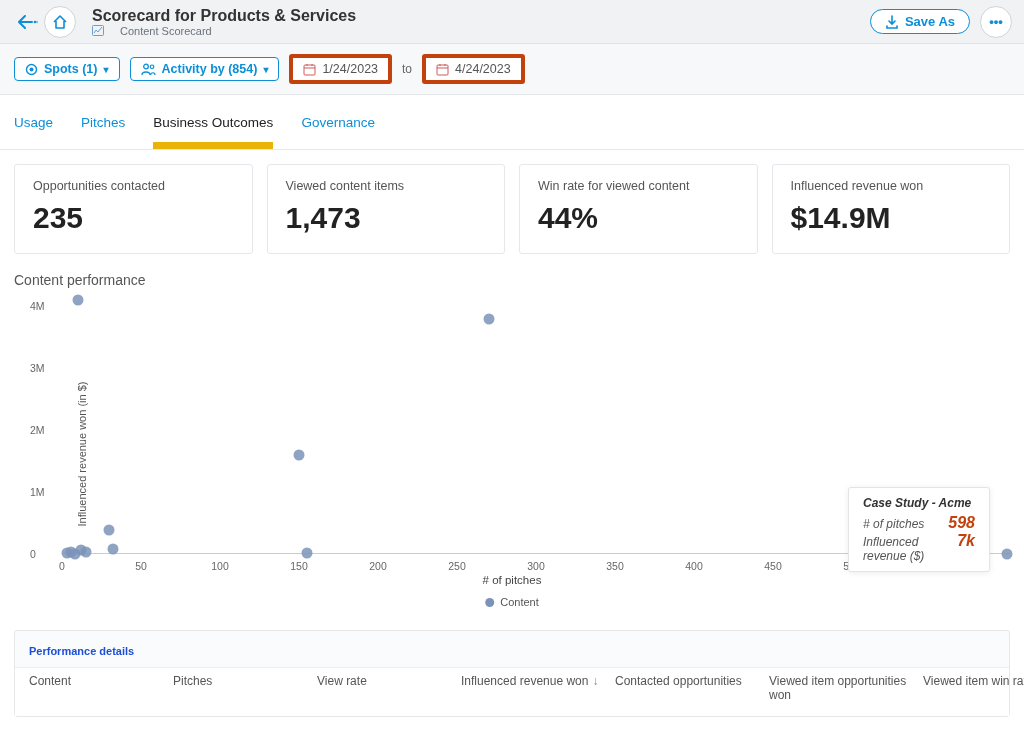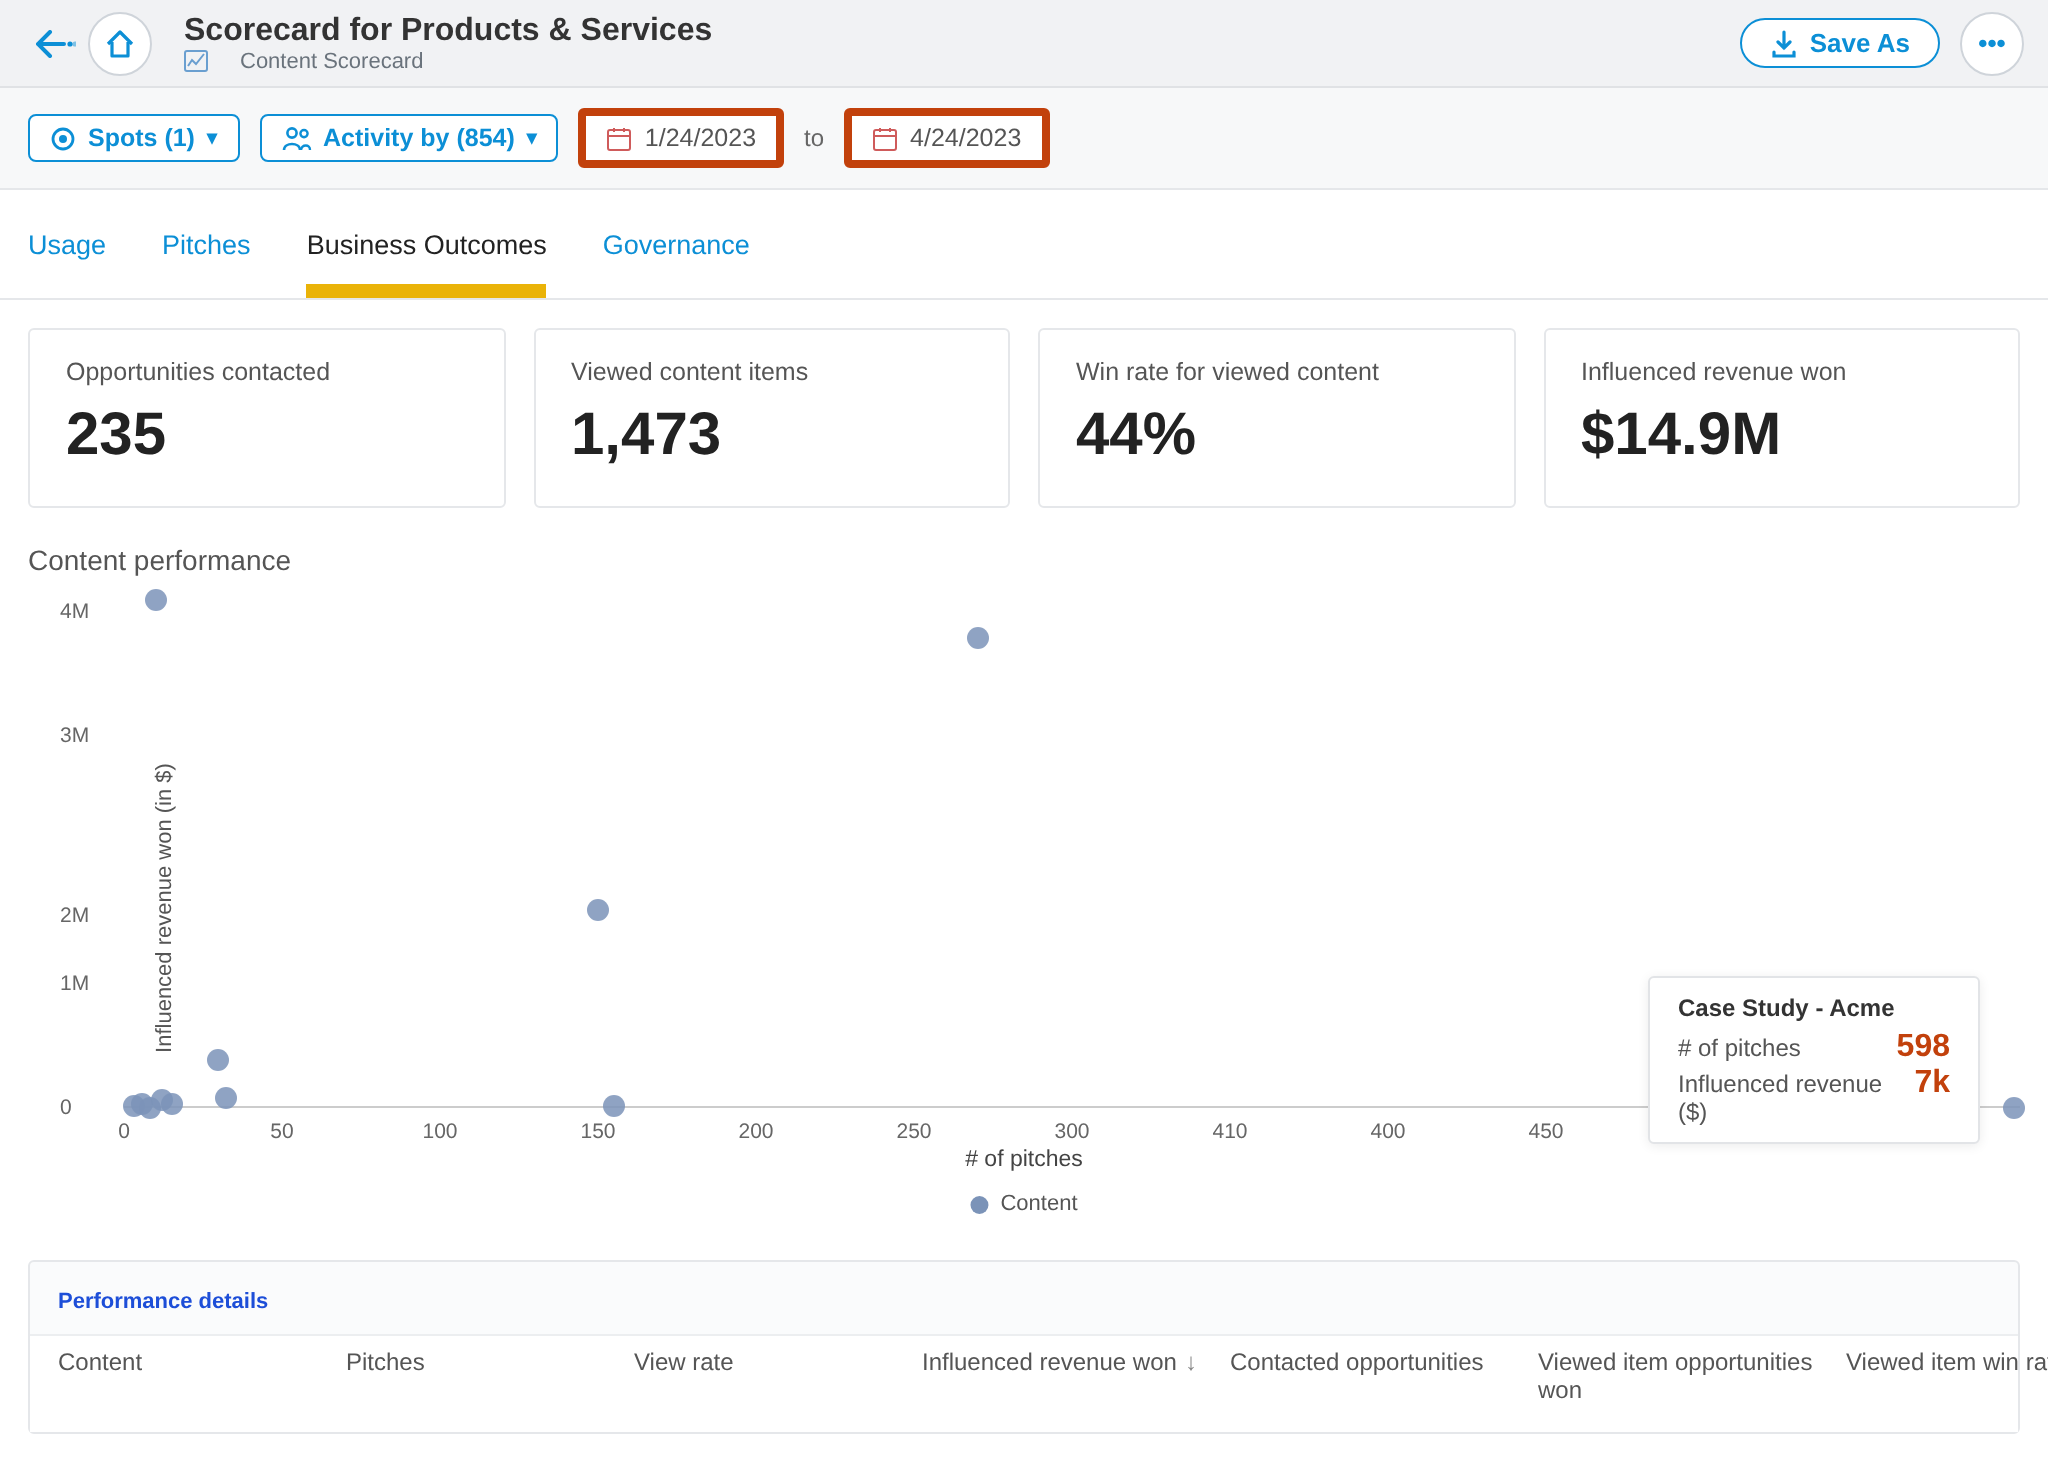--- a/index.html
+++ b/index.html
@@ -108,21 +108,21 @@
   }
   .dot { width:9px; height:9px; border-radius:50%; background:#7b93b8; }
   .pt {
     position:absolute; width:11px; height:11px; border-radius:50%;
     background:#7b93b8; opacity:0.85; transform:translate(-50%,-50%);
   }
   .tooltip {
     position:absolute; right:20px; bottom:42px;
     background:#fff; border:1px solid #e2e4e7; border-radius:3px;
     box-shadow:0 1px 6px rgba(0,0,0,0.08);
-    padding:8px 14px; font-size:12px; color:#555; width:166px;
+    padding:8px 14px; font-size:12px; color:#555; width:142px;font-style:italic;
   }
   .tooltip .tt-name { font-weight:600; color:#333; margin-bottom:4px; }
   .tooltip .row { display:flex; justify-content:space-between; align-items:baseline; }
   .tooltip .val { color:#c2410c; font-weight:700; font-size:16px; }
   
   .details-panel {
     margin: 12px 14px 0 14px;
     border:1px solid #e5e7ea; border-radius:3px;
     background:#fafbfc;
   }
@@ -241,31 +241,31 @@
 </div>
 
 <div class="chart-section">
   <div class="chart-title">Content performance</div>
   <div class="chart-wrap">
     <div class="y-axis-label">Influenced revenue won (in $)</div>
     <div class="plot" id="plot">
       <div class="axis-line" style="left:0; bottom:0; width:100%; height:1px;"></div>
     <div class="ytick" style="top: 260px;">0</div>
         <div class="ytick" style="top: 198.095px;">1M</div>
-        <div class="ytick" style="top: 136.19px; margin-top: 28px;">2M</div>
+        <div class="ytick" style="top: 136.19px;">2M</div>
         <div class="ytick" style="top: 74.2857px;">3M</div>
         <div class="ytick" style="top: 12.381px;">4M</div>
         <div class="xtick" style="left: 0px;">0</div>
         <div class="xtick" style="left: 79px;">50</div>
         <div class="xtick" style="left: 158px;">100</div>
         <div class="xtick" style="left: 237px;">150</div>
         <div class="xtick" style="left: 316px;">200</div>
         <div class="xtick" style="left: 395px;">250</div>
         <div class="xtick" style="left: 474px;">300</div>
-        <div class="xtick" style="left: 553px;">410</div>
+        <div class="xtick" style="left: 553px;">350</div>
         <div class="xtick" style="left: 632px;">400</div>
         <div class="xtick" style="left: 711px;">450</div>
         <div class="xtick" style="left: 790px;">500</div>
         <div class="xtick" style="left: 869px;">550</div>
         <div class="pt" style="left: 15.8px; top: 6.19048px;"></div>
         <div class="pt" style="left: 426.6px; top: 24.7619px;"></div>
         <div class="pt" style="left: 237px; top: 160.952px;"></div>
         <div class="pt" style="left: 47.4px; top: 236.476px;"></div>
         <div class="pt" style="left: 50.56px; top: 255.048px;"></div>
         <div class="pt" style="left: 244.9px; top: 258.762px;"></div>

